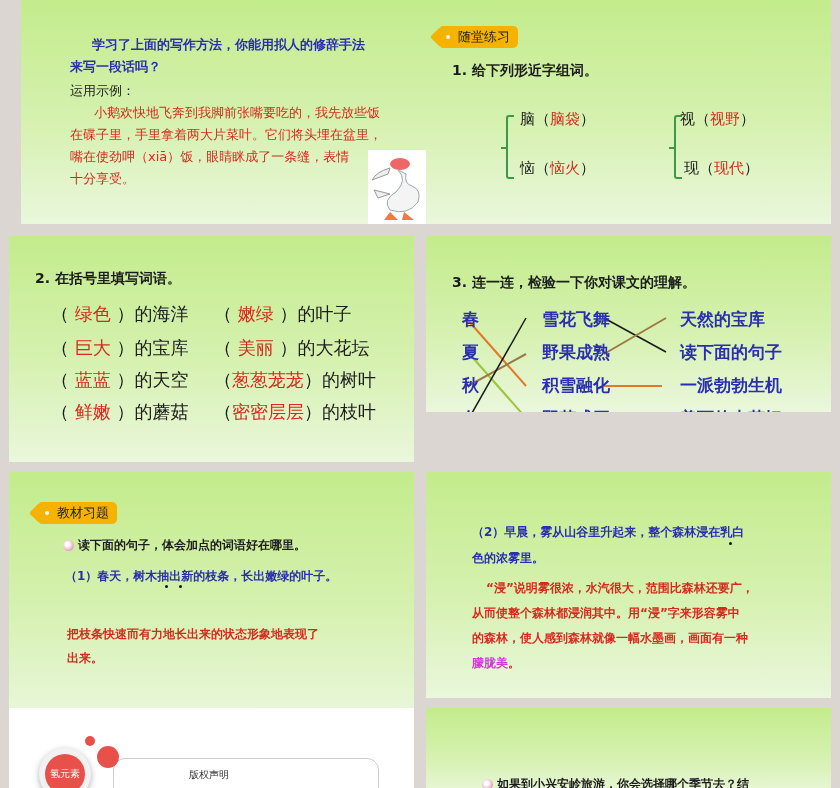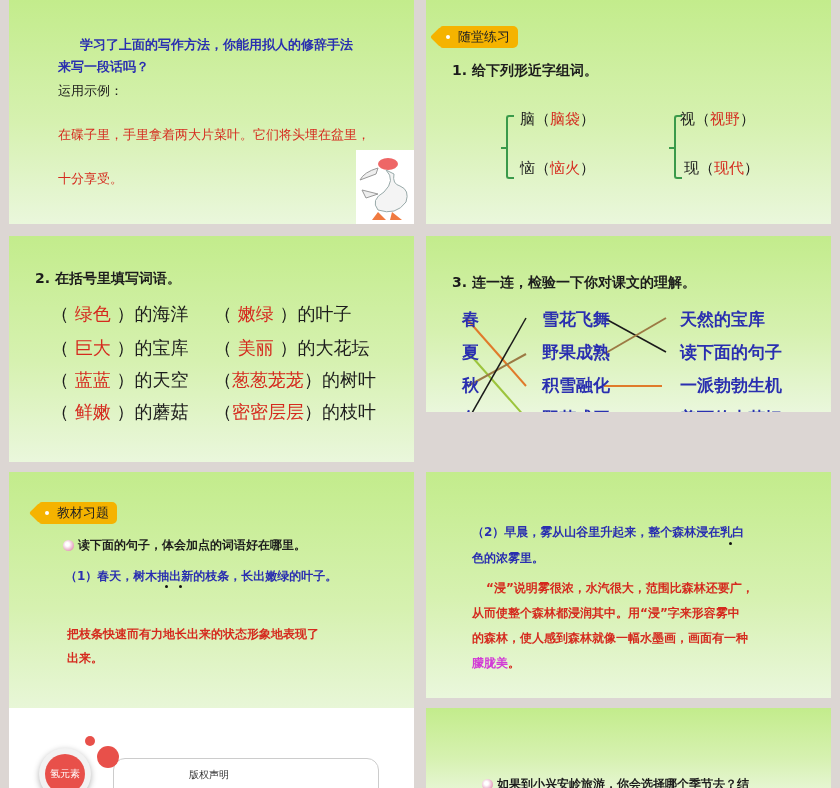--- a/index.html
+++ b/index.html
@@ -1,18 +1,18 @@
 <!DOCTYPE html>
 <html><head>
 <meta charset="utf-8">
 <style>
 *{box-sizing:border-box;margin:0;padding:0}
 body{width:840px;height:788px;background:#dcd6d3;position:relative;overflow:hidden;font-family:"DejaVu Sans","Liberation Sans",sans-serif}
 .slide{position:absolute;width:405px;height:224px;background:linear-gradient(180deg,#c3ec8c 0%,#d6f1b0 55%,#eaf7dc 100%);overflow:hidden}
-.s1{left:9px;top:0;height:224px}
+.s1{left:21px;top:0;height:224px}
 .s2{left:426px;top:0;height:224px}
 .s3{left:9px;top:236px;height:226px}
 .s4{left:426px;top:236px;height:176px}
 .s5{left:9px;top:472px;height:248px}
 .s6{left:426px;top:472px;height:226px}
 .s7{left:9px;top:708px;height:90px;background:#fff}
 .s8{left:426px;top:708px;height:90px}
 .abs{position:absolute;white-space:nowrap}
 .blue{color:#2a2fb0}
 .red{color:#d52a1e}
@@ -28,21 +28,23 @@
 .match{font-size:17px;color:#2a2fb0;font-weight:bold}
 .bullet-icon{display:inline-block;width:11px;height:11px;border-radius:50%;background:radial-gradient(circle at 40% 40%,#fff 20%,#e6a0c0 70%,#b88 100%);vertical-align:middle;margin-right:4px}
 </style>
 </head>
 <body>
 
 <div class="slide s1">
   <div class="abs p1 blue" style="left:71px;top:34px;font-weight:bold">学习了上面的写作方法，你能用拟人的修辞手法</div>
   <div class="abs p1 blue" style="left:49px;top:56px;font-weight:bold">来写一段话吗？</div>
   <div class="abs p1 dark" style="left:49px;top:80px">运用示例：</div>
+  <div class="abs p1 red" style="left:73px;top:102px">小鹅欢快地飞奔到我脚前张嘴要吃的，我先放些饭</div>
   <div class="abs p1 red" style="left:49px;top:124px">在碟子里，手里拿着两大片菜叶。它们将头埋在盆里，</div>
+  <div class="abs p1 red" style="left:49px;top:146px">嘴在使劲呷（xiā）饭，眼睛眯成了一条缝，表情</div>
   <div class="abs p1 red" style="left:49px;top:168px">十分享受。</div>
   <div class="abs" style="left:347px;top:150px;width:58px;height:74px;background:#fff">
     <svg width="58" height="74" viewBox="0 0 58 74">
       <ellipse cx="32" cy="14" rx="10" ry="6" fill="#e66"></ellipse>
       <path d="M22 18 Q8 22 4 30 L20 24 Z" fill="#eee" stroke="#999"></path>
       <path d="M30 20 Q40 30 28 42 Q14 50 22 60 Q40 66 50 52 Q54 40 44 36 Q36 34 38 24 Z" fill="#f4f4f4" stroke="#9aa"></path>
       <path d="M6 40 L22 44 L10 48 Z" fill="#eee" stroke="#999"></path>
       <path d="M22 62 L16 70 L30 70 Z M36 62 L34 70 L46 70 Z" fill="#f07a40"></path>
     </svg>
   </div>

